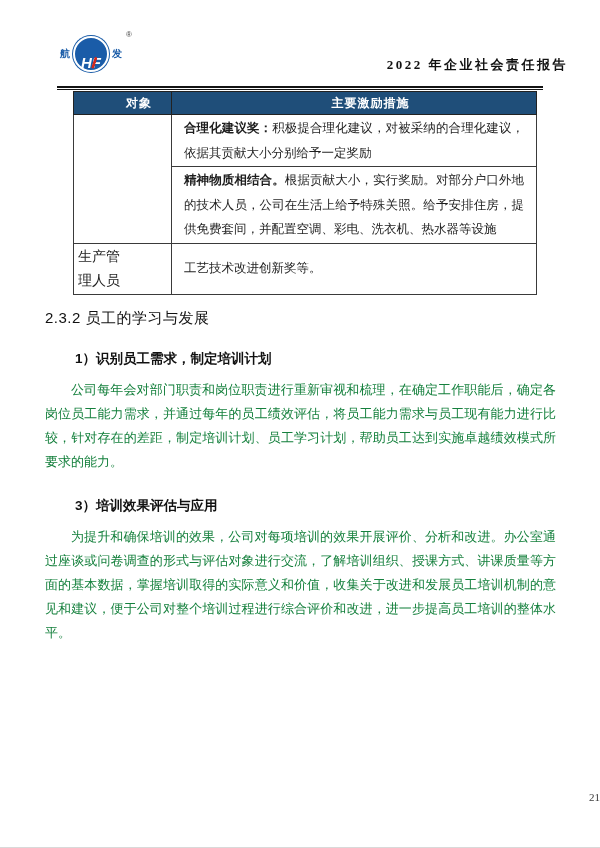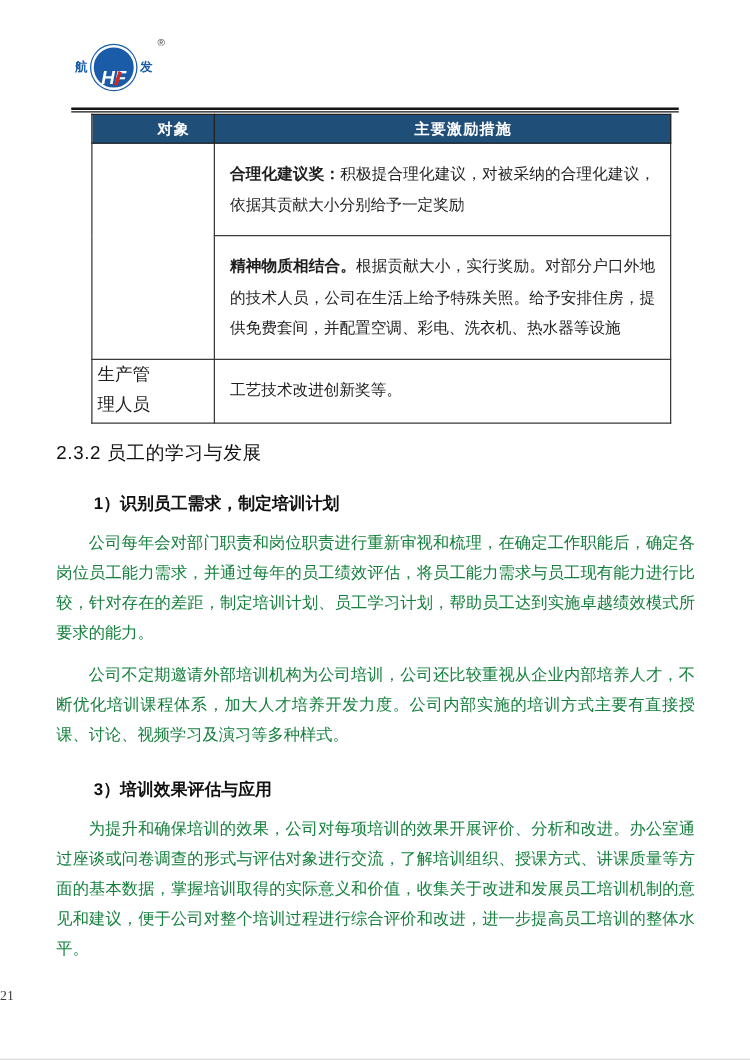--- a/index.html
+++ b/index.html
@@ -49,21 +49,21 @@
   }
   table.incentive col.c1 { width:98px; }
   table.incentive th {
     background:var(--table-header-bg,#1f4e79); color:#ffffff;
     font-family:Liberation Sans, sans-serif;
     font-size:12px; font-weight:bold; height:23px; text-align:center;
     border:1px solid #222; letter-spacing:1px;padding-left:33px;
   }
   table.incentive td {
     border:1px solid #3a3a3a; font-size:12.5px; line-height:24.5px;
-    padding:12px 12px; vertical-align:middle; text-align:justify;
+    padding:1px 12px; vertical-align:middle; text-align:justify;
   }
   table.incentive td.target-cell {
     text-align:left; padding:1px 4px; line-height:24px;
     font-size:14px;
   }
   table.incentive strong {
     font-family:"Liberation Sans","DejaVu Sans",sans-serif; font-weight:bold; font-size:12.5px;
   }
   
   h2.sec {
@@ -76,39 +76,40 @@
   }
   h3.sub2 { margin-top:8px; }
   h3.sub3 { margin-top:23px; }
   p.body {
     margin:10px 44px 0 45px; font-size:13px; line-height:24px;
     text-indent:2em; text-align:justify; color:#15803d;
   }
   p.follow { margin-top:6px; }
   
   .footer {
-    position:absolute; left:0; bottom:44px; width:100%; text-align:left;
+    position:absolute; left:0; bottom:44px; width:100%; text-align:right;
     font-size:11px; color:#3c3c3c;
   }
 </style>
 </head>
 <body>
 
 <div class="page">
 
   <div class="hdr">
     <div class="logo">
       <span class="logo-char">航</span>
       <span class="logo-circle">
         <span class="logo-hf">HF</span>
         <span class="logo-check"></span>
       </span>
       <span class="logo-char">发</span>
       <span class="logo-reg">®</span>
     </div>
+    <div class="report-title">2022 年企业社会责任报告</div>
   </div>
 
   <div class="hdr-rule">
     <div class="thick"></div>
     <div class="gap"></div>
     <div class="thin"></div>
   </div>
 
   <table class="incentive">
     <colgroup>
@@ -137,21 +138,20 @@
         <td>工艺技术改进创新奖等。</td>
       </tr>
     </tbody>
   </table>
 
   <h2 class="sec">2.3.2 员工的学习与发展</h2>
 
   <h3 class="sub">1）识别员工需求，制定培训计划</h3>
   <p class="body">公司每年会对部门职责和岗位职责进行重新审视和梳理，在确定工作职能后，确定各岗位员工能力需求，并通过每年的员工绩效评估，将员工能力需求与员工现有能力进行比较，针对存在的差距，制定培训计划、员工学习计划，帮助员工达到实施卓越绩效模式所要求的能力。</p>
 
-  <p class="body">公司不定期邀请外部培训机构为公司培训，公司还比较重视从企业内部培养人才，不断优化培训课程体系，加大人才培养开发力度。公司内部实施的培训方式主要有直接授课、讨论、视频学习及演习等多种样式。</p>
 
   <h3 class="sub sub3">3）培训效果评估与应用</h3>
   <p class="body">为提升和确保培训的效果，公司对每项培训的效果开展评价、分析和改进。办公室通过座谈或问卷调查的形式与评估对象进行交流，了解培训组织、授课方式、讲课质量等方面的基本数据，掌握培训取得的实际意义和价值，收集关于改进和发展员工培训机制的意见和建议，便于公司对整个培训过程进行综合评价和改进，进一步提高员工培训的整体水平。</p>
 
   <div class="footer">
     <span>21</span>
   </div>
 
 </div>
 

